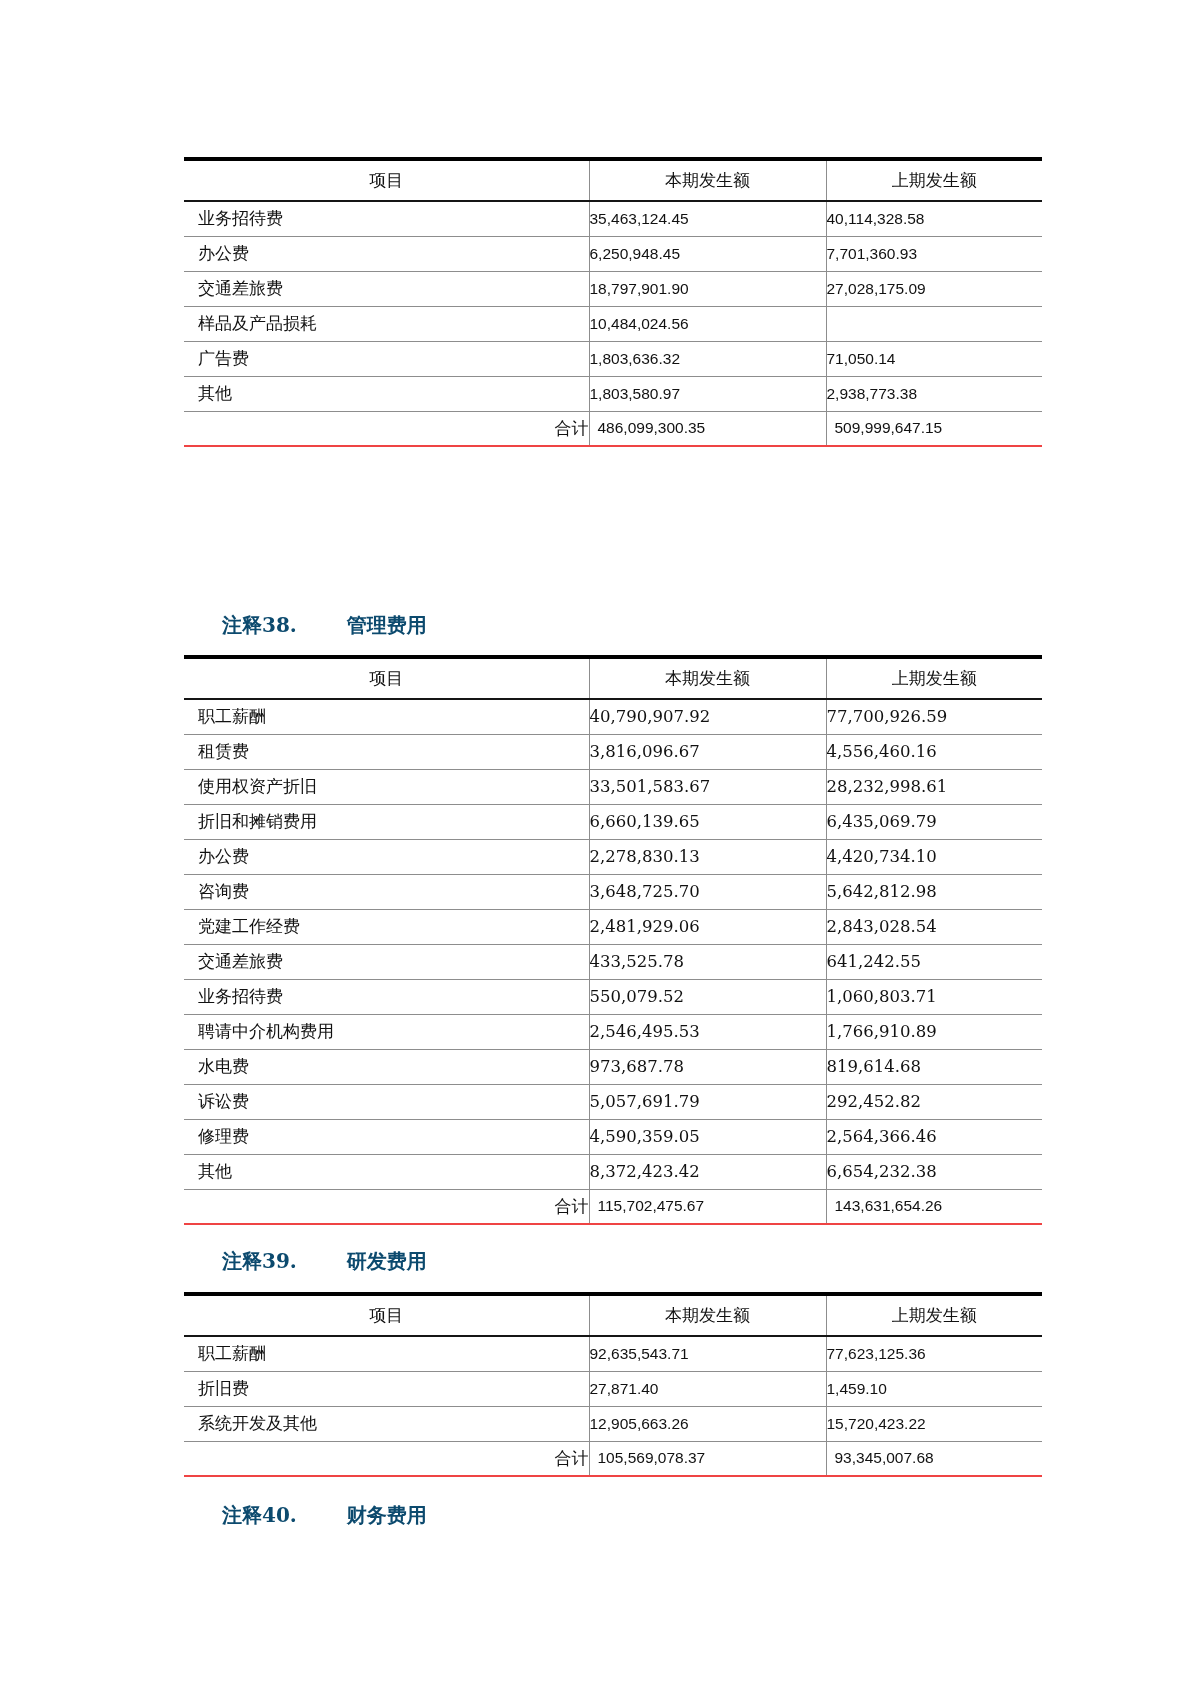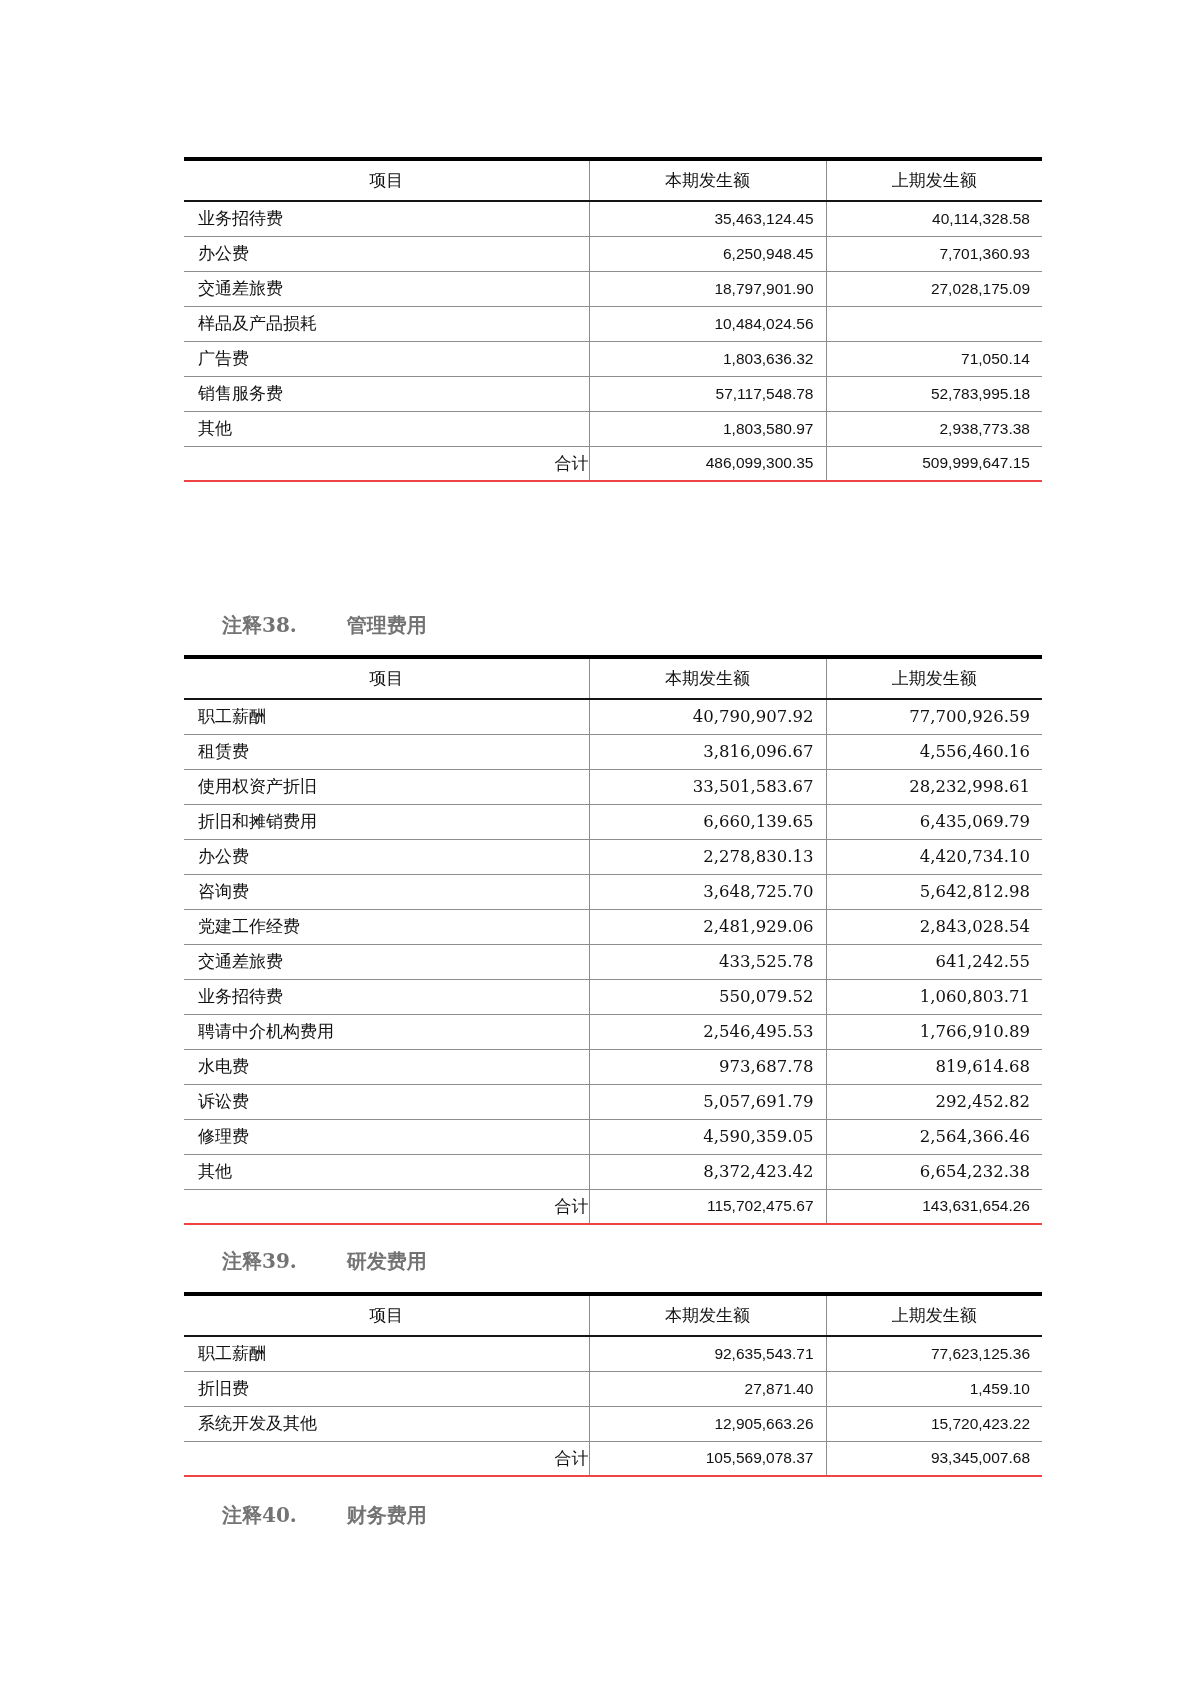--- a/index.html
+++ b/index.html
@@ -45,21 +45,21 @@
   .fin-table th + th,
   .fin-table td + td { border-left: 1px solid #8d8d8d; }
 
   .fin-table td.label {
     font-size: 17px;
     text-align: left;
     padding-left: 14px;
     font-family: "DejaVu Serif", "Liberation Serif", serif;
   }
   .fin-table td.num {
-    text-align: right;
+    text-align: left;
     padding-right: 12px;
   }
   .fin-table.nums-sans td.num {
     font-family: "Liberation Sans", "DejaVu Sans", sans-serif;
     font-size: 15.5px;
   }
   .fin-table.nums-serif tbody td.num {
     font-family: "DejaVu Serif", "Liberation Serif", serif;
     font-size: 16.5px;
   }
@@ -73,21 +73,21 @@
   #table-1 { top: 157px; }
   #table-2 { top: 655px; }
   #table-3 { top: 1292px; }
 
   .note-heading {
     position: absolute;
     left: 222px;
     font-weight: 700;
     font-size: 20px;
     font-family: "DejaVu Serif", "Liberation Serif", serif;
-    color: #737373;
+    color: #0c4a6e;
     white-space: nowrap;
   }
   .note-heading .note-title { margin-left: 50px; }
   #heading-38 { top: 612px; }
   #heading-39 { top: 1248px; }
   #heading-40 { top: 1502px; }
 </style>
 </head>
 <body>
 
@@ -126,25 +126,20 @@
           <td class="label">样品及产品损耗</td>
           <td class="num">10,484,024.56</td>
           <td class="num"></td>
         </tr>
         <tr>
           <td class="label">广告费</td>
           <td class="num">1,803,636.32</td>
           <td class="num">71,050.14</td>
         </tr>
         <tr>
-          <td class="label">销售服务费</td>
-          <td class="num">57,117,548.78</td>
-          <td class="num">52,783,995.18</td>
-        </tr>
-        <tr>
           <td class="label">其他</td>
           <td class="num">1,803,580.97</td>
           <td class="num">2,938,773.38</td>
         </tr>
       </tbody>
       <tfoot>
         <tr>
           <td class="label">合计</td>
           <td class="num">486,099,300.35</td>
           <td class="num">509,999,647.15</td>

